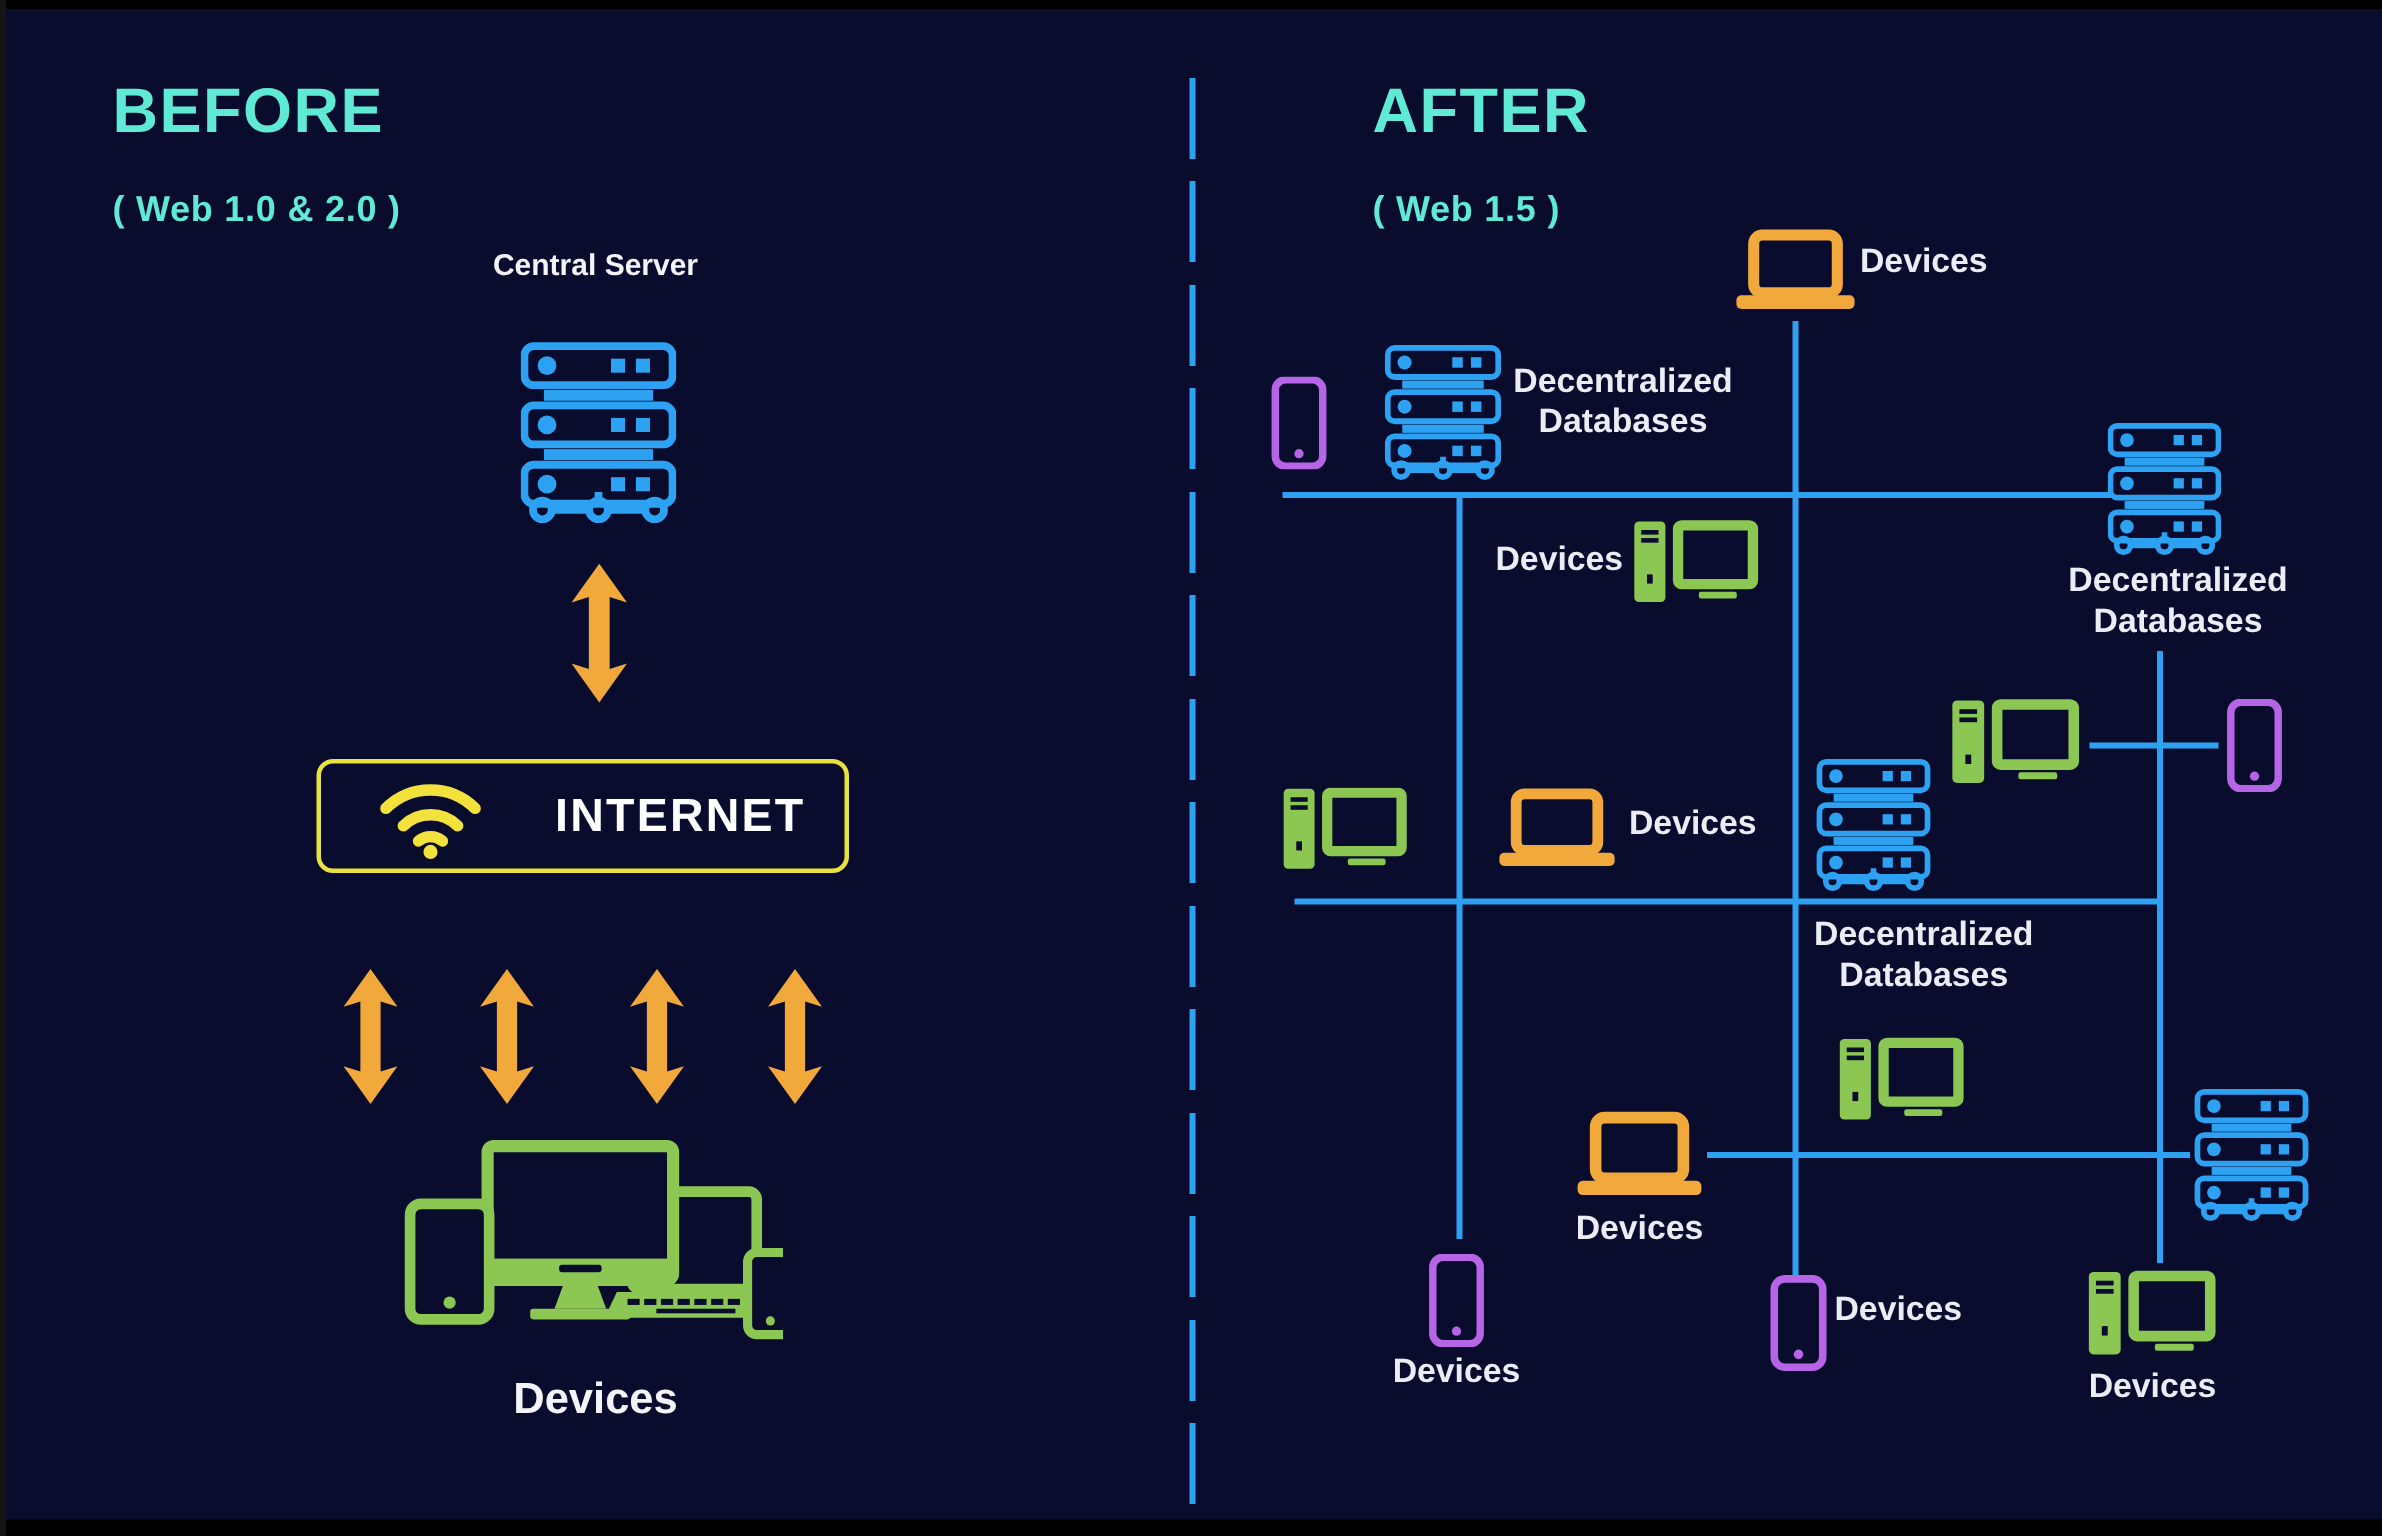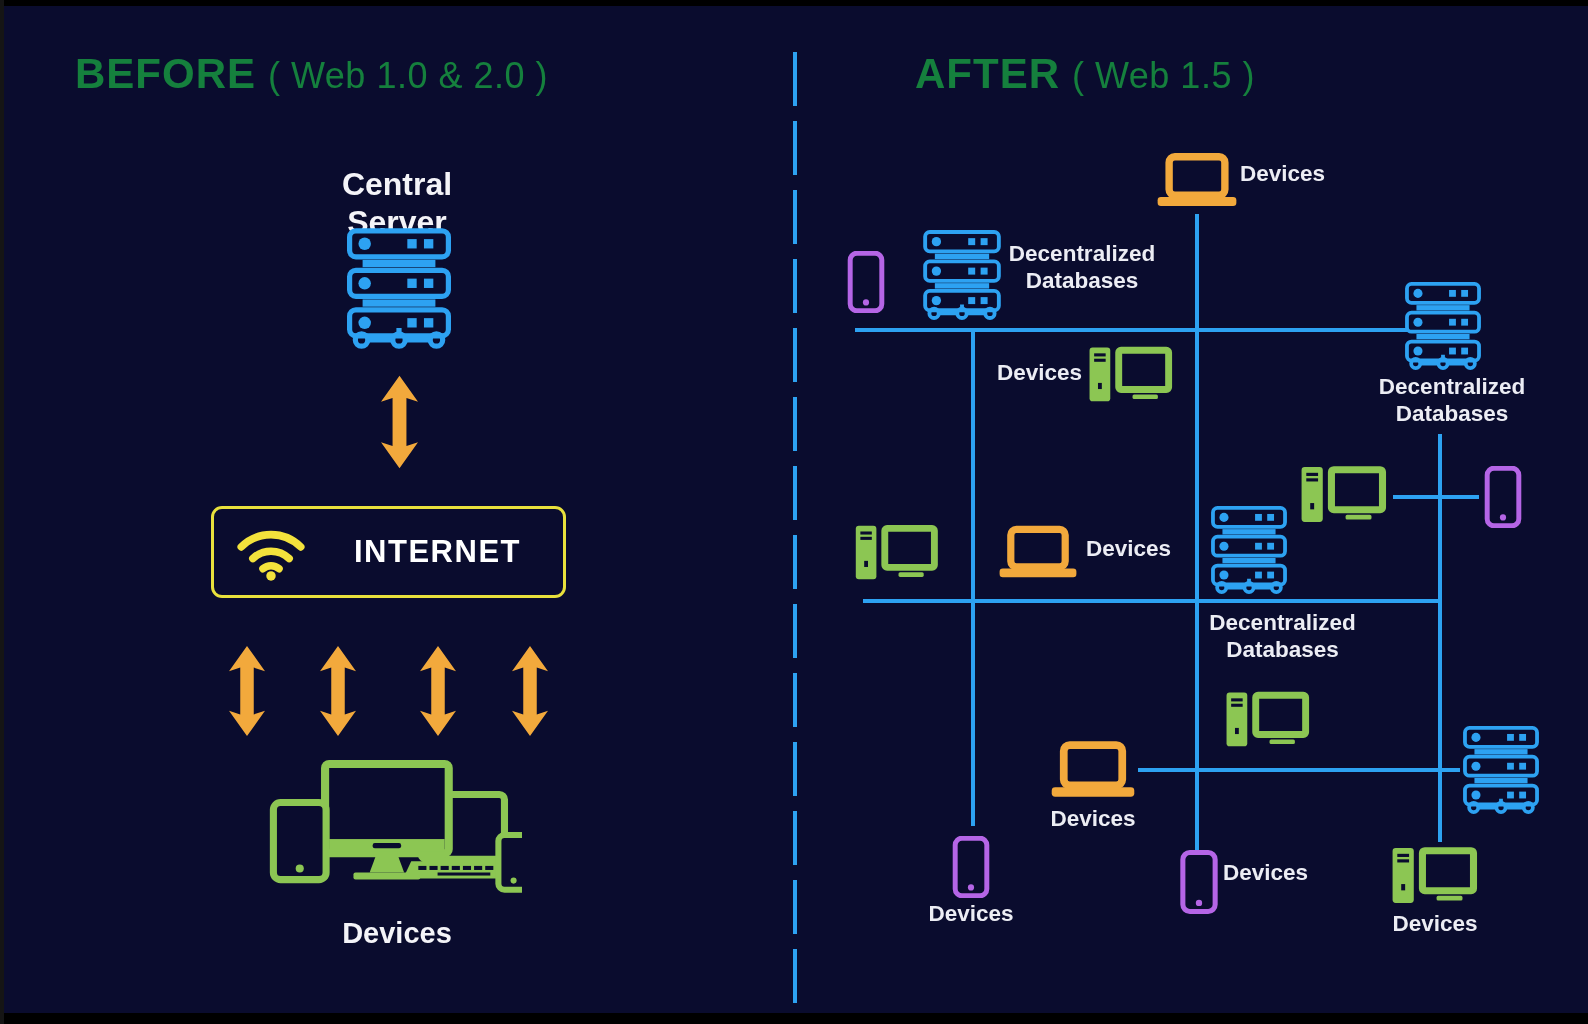--- a/index.html
+++ b/index.html
@@ -4,36 +4,36 @@
 <style>
   * { margin:0; padding:0; box-sizing:border-box; }
   html,body { background:#000; }
   body { font-family:"Liberation Sans","DejaVu Sans",sans-serif; }
   #stage { position:relative; width:1588px; height:1024px; background:#0a0c2e; overflow:hidden; }
   .edge { position:absolute; background:#000; }
   .edge.top { left:0; top:0; right:0; height:6px; }
   .edge.bottom { left:0; bottom:0; right:0; height:11px; }
   .edge.left { left:0; top:0; bottom:0; width:4px; background:#151515; }
 
-  .title { position:absolute; display:flex; align-items:baseline; gap:12px; color:#15803d; }
+  .title { position:absolute; display:flex; align-items:baseline; gap:28px; color:#5eead4;flex-direction:column; }
   .title .main { font-size:42px; font-weight:700; letter-spacing:1px; }
-  .title .sub  { font-size:36px; font-weight:400; letter-spacing:0.5px; }
+  .title .sub  { font-size:24px; font-weight:700; letter-spacing:0.5px; }
 
   .lbl { position:absolute; color:#ecedf4; font-weight:600; font-size:22.5px; line-height:1.18; }
   .lbl.center { text-align:center; }
-  .lbl.big { font-size:32px; font-weight:700; color:#f4f4f8; }
+  .lbl.big { font-size:20px; font-weight:700; color:#f4f4f8; }
 
   .hline, .vline { position:absolute; background:#2da2f2; }
 
   .divider { position:absolute; left:793px; top:52px; width:4px; height:958px;
     background:repeating-linear-gradient(to bottom,#2da2f2 0 54px, transparent 54px 69px); }
 
-  .internet-box { position:absolute; left:211px; top:506px; width:355px; height:92px;
+  .internet-box { position:absolute; left:211px; top:506px; width:355px; height:76px;
     border:3px solid #e9e13c; border-radius:11px;
-    display:flex; align-items:center; padding-left:20px; gap:46px; }
+    display:flex; align-items:center; padding-left:36px; gap:46px; }
   .internet-box .txt { color:#ffffff; font-size:31px; font-weight:700; letter-spacing:1.5px; }
 
   .icon { position:absolute; display:block; }
   .c-blue   { color:#2da2f2; }
   .c-orange { color:#f2a93c; }
   .c-green  { color:#8cc653; }
   .c-purple { color:#b565e6; }
   .c-yellow { color:#f3e23c; }
 
   svg.defs { position:absolute; width:0; height:0; }

